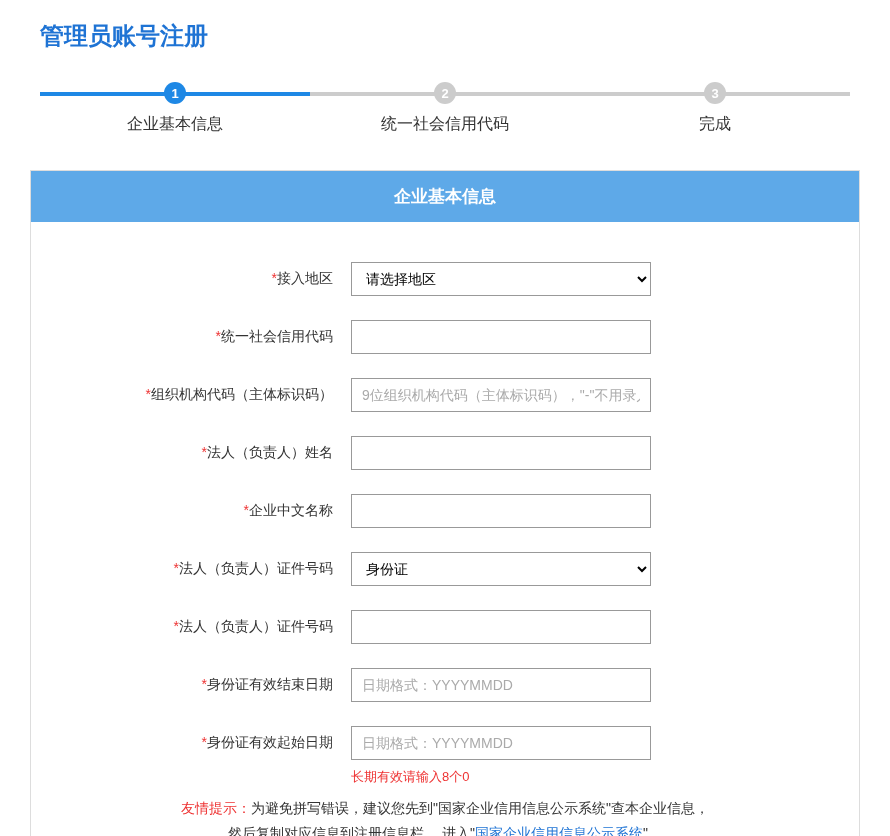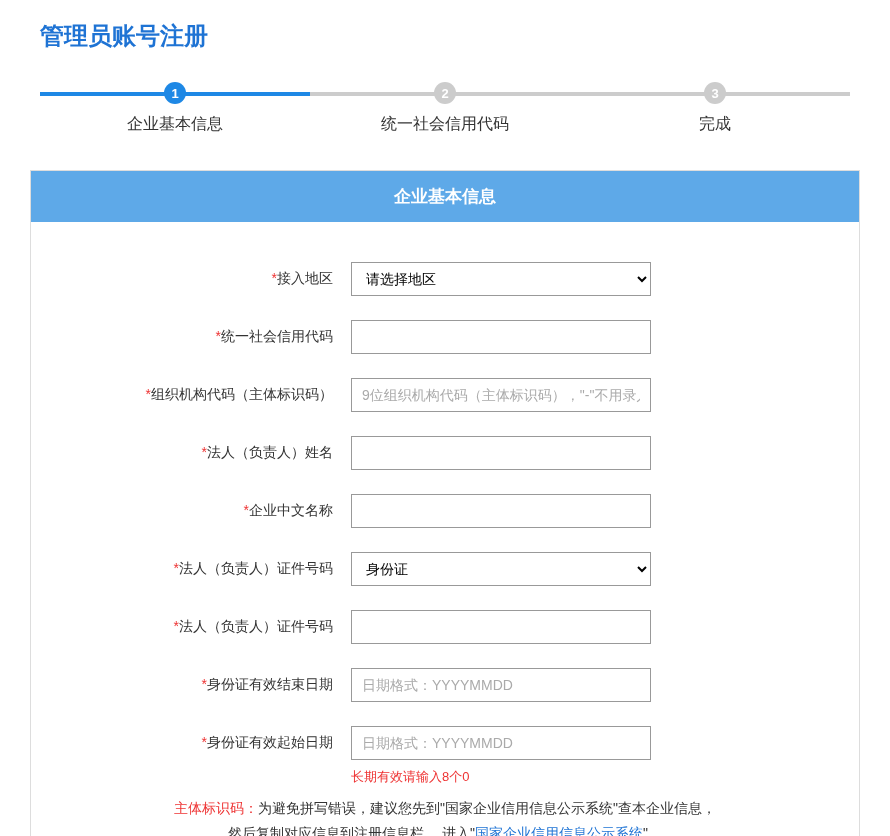--- a/index.html
+++ b/index.html
@@ -216,18 +216,18 @@
         <input type="text" placeholder="日期格式：YYYYMMDD" style="">
       </div>
     </div>
 
     <div class="hint-row">
       <div class="hint-spacer"></div>
       <div class="hint-text">长期有效请输入8个0</div>
     </div>
 
     <div class="tip-section">
-      <span class="tip-label">主体标识码：</span><span>为避免拼写错误，建议您先到"国家企业信用信息公示系统"查本企业信息，</span><br>
+      <span class="tip-label">友情提示：</span><span>为避免拼写错误，建议您先到"国家企业信用信息公示系统"查本企业信息，</span><br>
       <span>然后复制对应信息到注册信息栏。 进入"</span><span class="tip-link">国家企业信用信息公示系统</span><span>"。</span>
     </div>
 
   </div>
 </div>
 
 </body></html>

